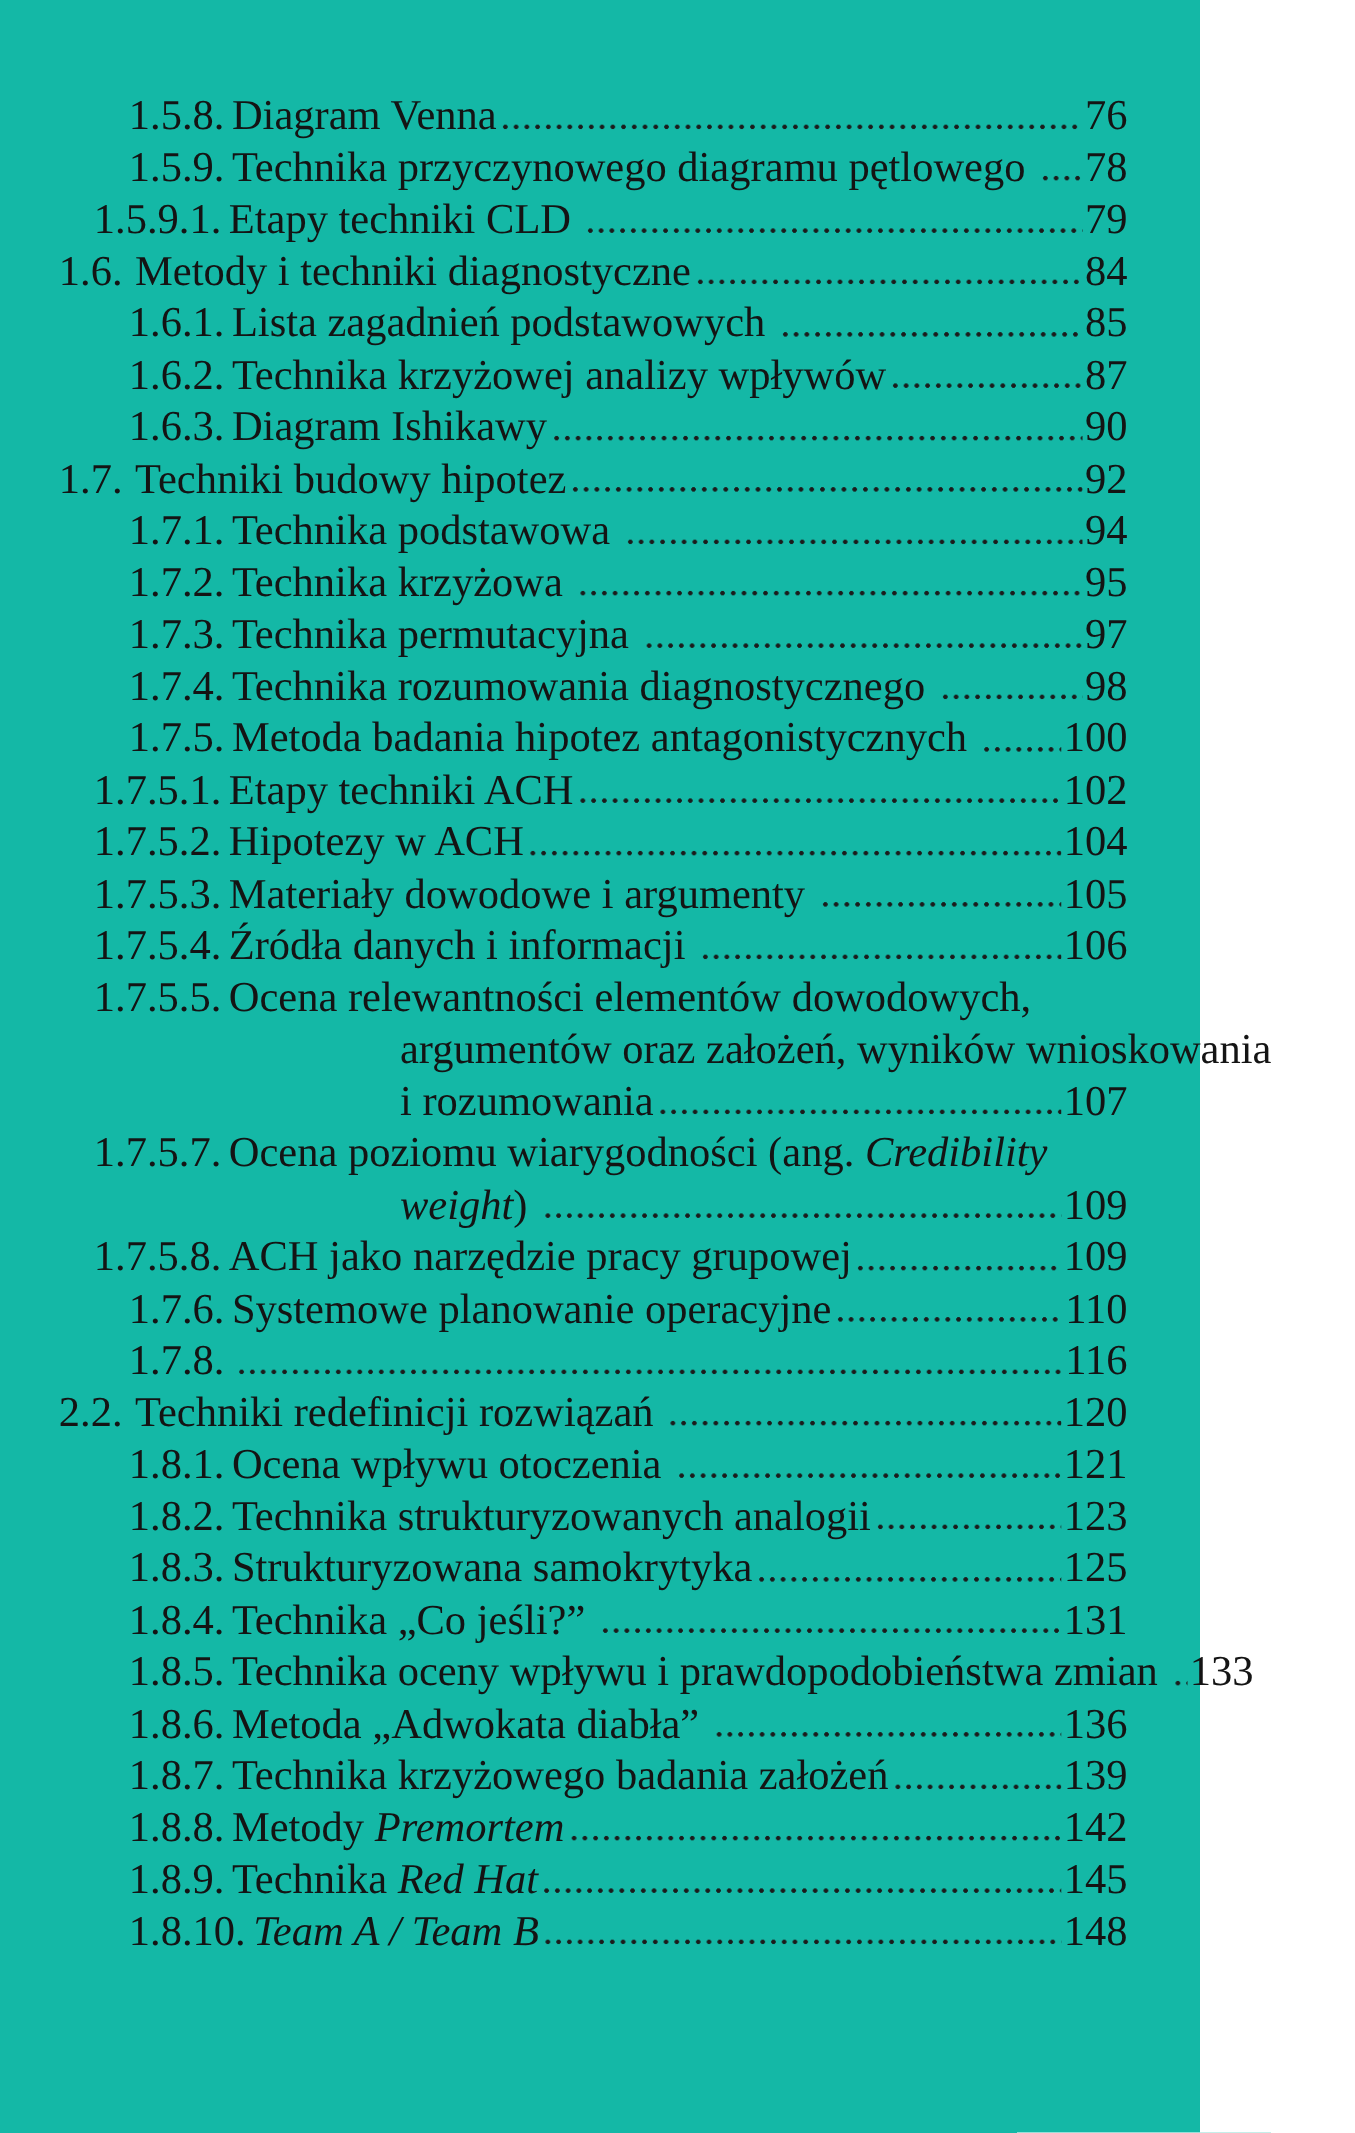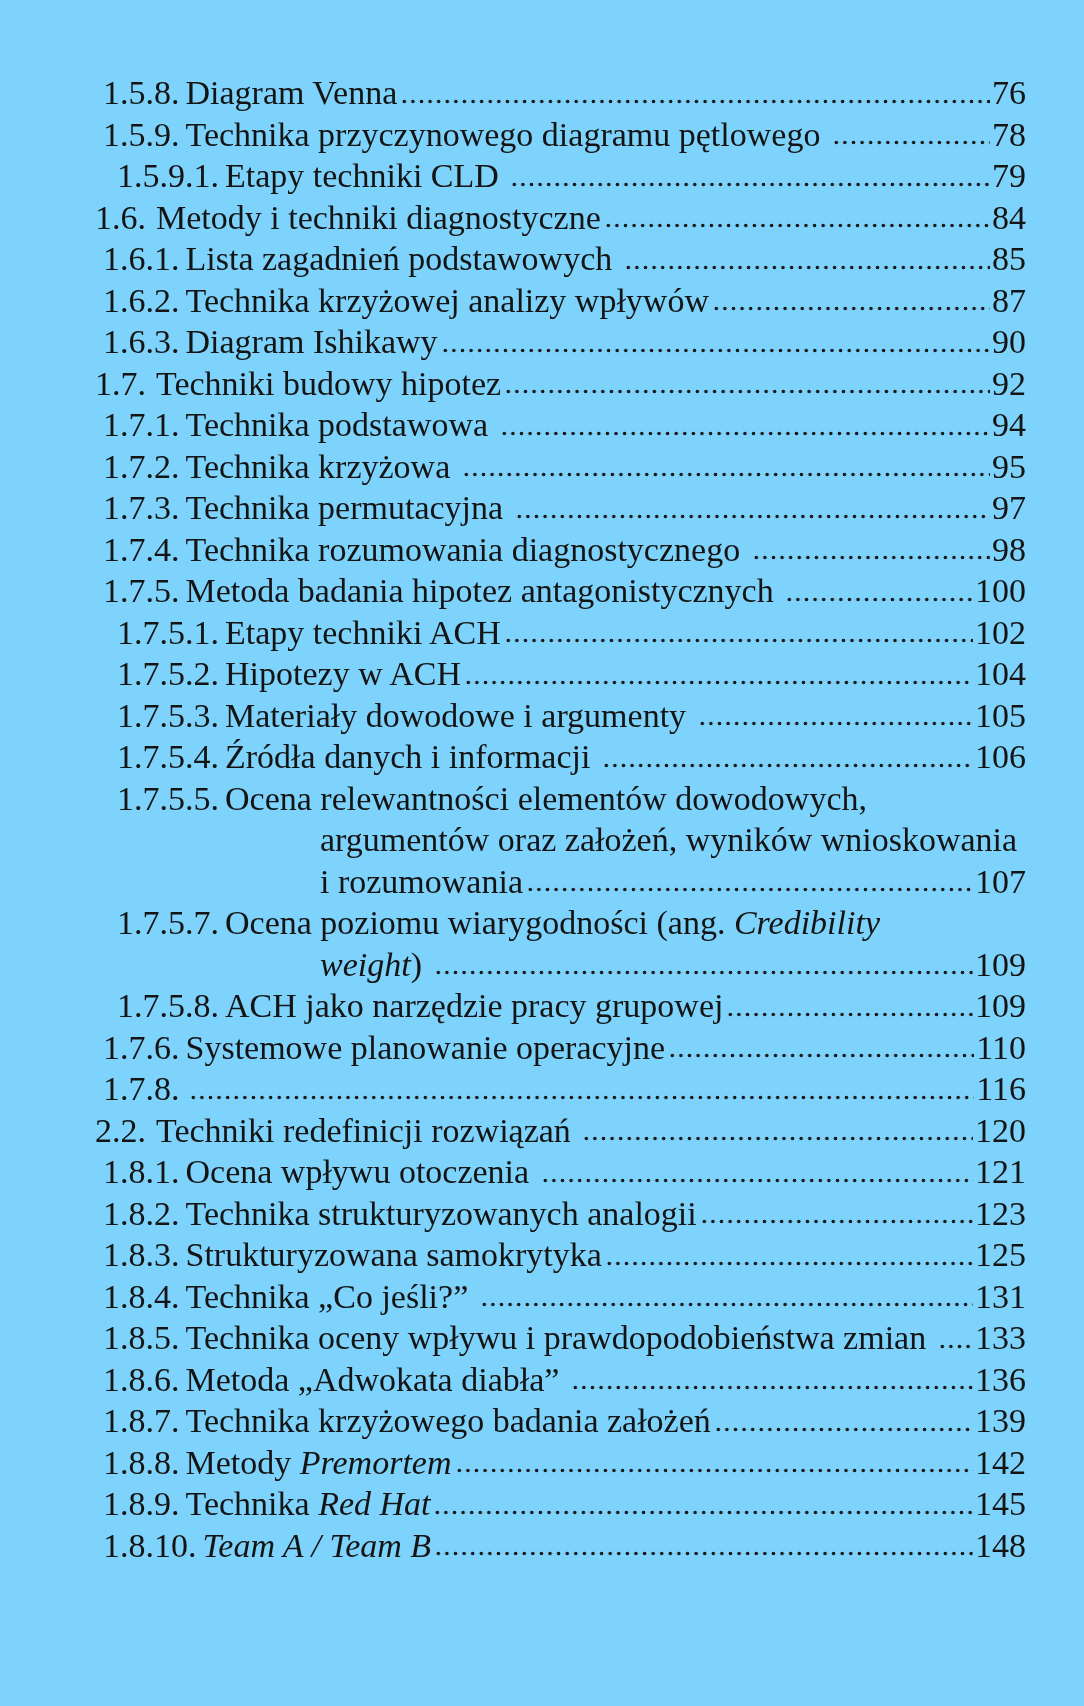--- a/index.html
+++ b/index.html
@@ -8,47 +8,47 @@
     background: #ffffff;
   }
   body {
     width: 1084px;
     height: 1706px;
     overflow: hidden;
     font-family: "Liberation Serif", "DejaVu Serif", serif;
     color: #141414;
   }
   .page-surface {
-    width: 1084px;
+    width: 960px;
     height: 1706px;
-    background: #7dd3fc;
+    background: #14b8a6;
     position: relative;
   }
   .toc {
     padding-top: 72px;
   }
   .row {
     display: flex;
     align-items: baseline;
     font-size: 34px;
     line-height: 41.5px;
     padding-right: 58px;
     white-space: pre;
   }
   
   .l1 { padding-left: 47px; }
   .l2 { padding-left: 103px; }
-  .l3 { padding-left: 117px; }
+  .l3 { padding-left: 75px; }
   .c3 { padding-left: 290px; margin-left: 30px; }   
 
   .num {
     flex: 0 0 auto;
     margin-right: 6px;
   }
-  .l1 .num { min-width: 55px; margin-left: 48px; }
+  .l1 .num { min-width: 55px; }
   .l2 .num { min-width: 70px; }
   .l3 .num { min-width: 96px; }
 
   .title {
     flex: 0 1 auto;
     white-space: pre;
   }
   .it { font-style: italic; }
 
   .leader {

